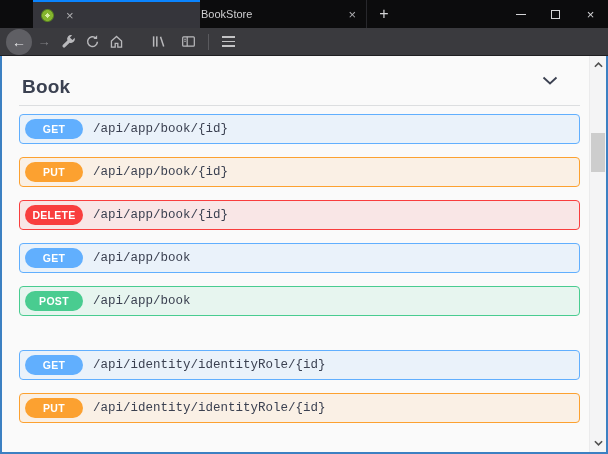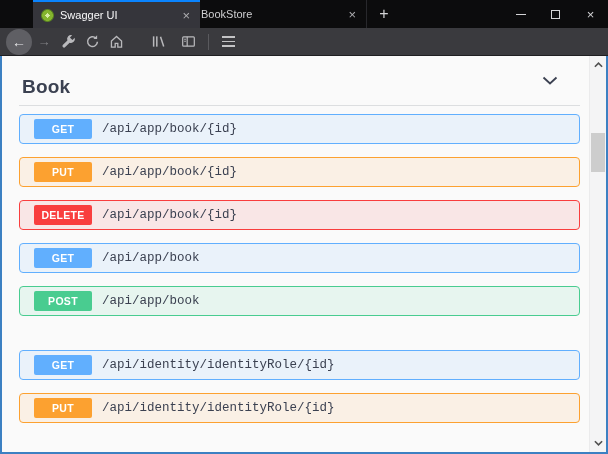--- a/index.html
+++ b/index.html
@@ -45,42 +45,41 @@
   .content{position:relative;height:398px;background:#fafafa;
     border-left:2px solid #3c80c2;border-right:2px solid #3c80c2;border-bottom:2px solid #3c80c2;overflow:hidden;}
   .page{position:absolute;left:0;top:0;right:17px;bottom:0;overflow:hidden;padding:20px 9px 0 17px;}
   .section + .section{margin-top:26px;}
   .section-head{display:flex;align-items:flex-start;justify-content:space-between;
     border-bottom:1px solid #dcdee0;padding-bottom:7px;cursor:pointer;}
   .section-title{font-size:19px;font-weight:700;color:#3b4151;margin-left:3px;letter-spacing:.2px;}
   .chev-btn{margin-right:22px;display:flex;align-items:center;cursor:pointer;}
   .ops{padding-top:8px;}
   .op-row{height:30px;border:1px solid;border-radius:4px;display:flex;align-items:center;margin-bottom:13px;cursor:pointer;}
-  .method-badge{min-width:58px;height:20px;line-height:20px;margin-left:14px;border-radius:2px;
+  .method-badge{min-width:58px;height:20px;line-height:20px;margin-left:5px;border-radius:10px;
     color:#fff;font-weight:700;font-size:10.5px;text-align:center;letter-spacing:.3px;flex:none;}
   .op-path{margin-left:10px;font-family:"Liberation Mono","DejaVu Sans Mono",monospace;
     font-weight:400;font-size:12.5px;color:#3b4151;white-space:nowrap;}
   
   .scrollbar{position:absolute;top:0;right:0;bottom:0;width:17px;background:#f4f4f5;border-left:1px solid #ebebec;}
   .sb-arrow{position:absolute;left:0;width:16px;height:14px;display:flex;align-items:center;justify-content:center;cursor:pointer;}
   .sb-up{top:2px;} .sb-down{bottom:2px;}
   .sb-thumb{position:absolute;left:1px;top:77px;width:14px;height:39px;background:#cdcdcd;cursor:pointer;}
   svg{display:block;}
 </style>
 </head>
 <body>
 
 <div class="window">
 
   <div class="tabbar">
     <div class="tab-spacer"></div>
 
     <div class="tab active">
       <span class="favicon"></span>
-      <span class="title">Swagger UI</span>
       <span class="tab-close">×</span>
     </div>
 
     <div class="tab inactive">
       <span class="title">BookStore</span>
       <span class="tab-close">×</span>
     </div>
 
     <div class="newtab">+</div>
 

